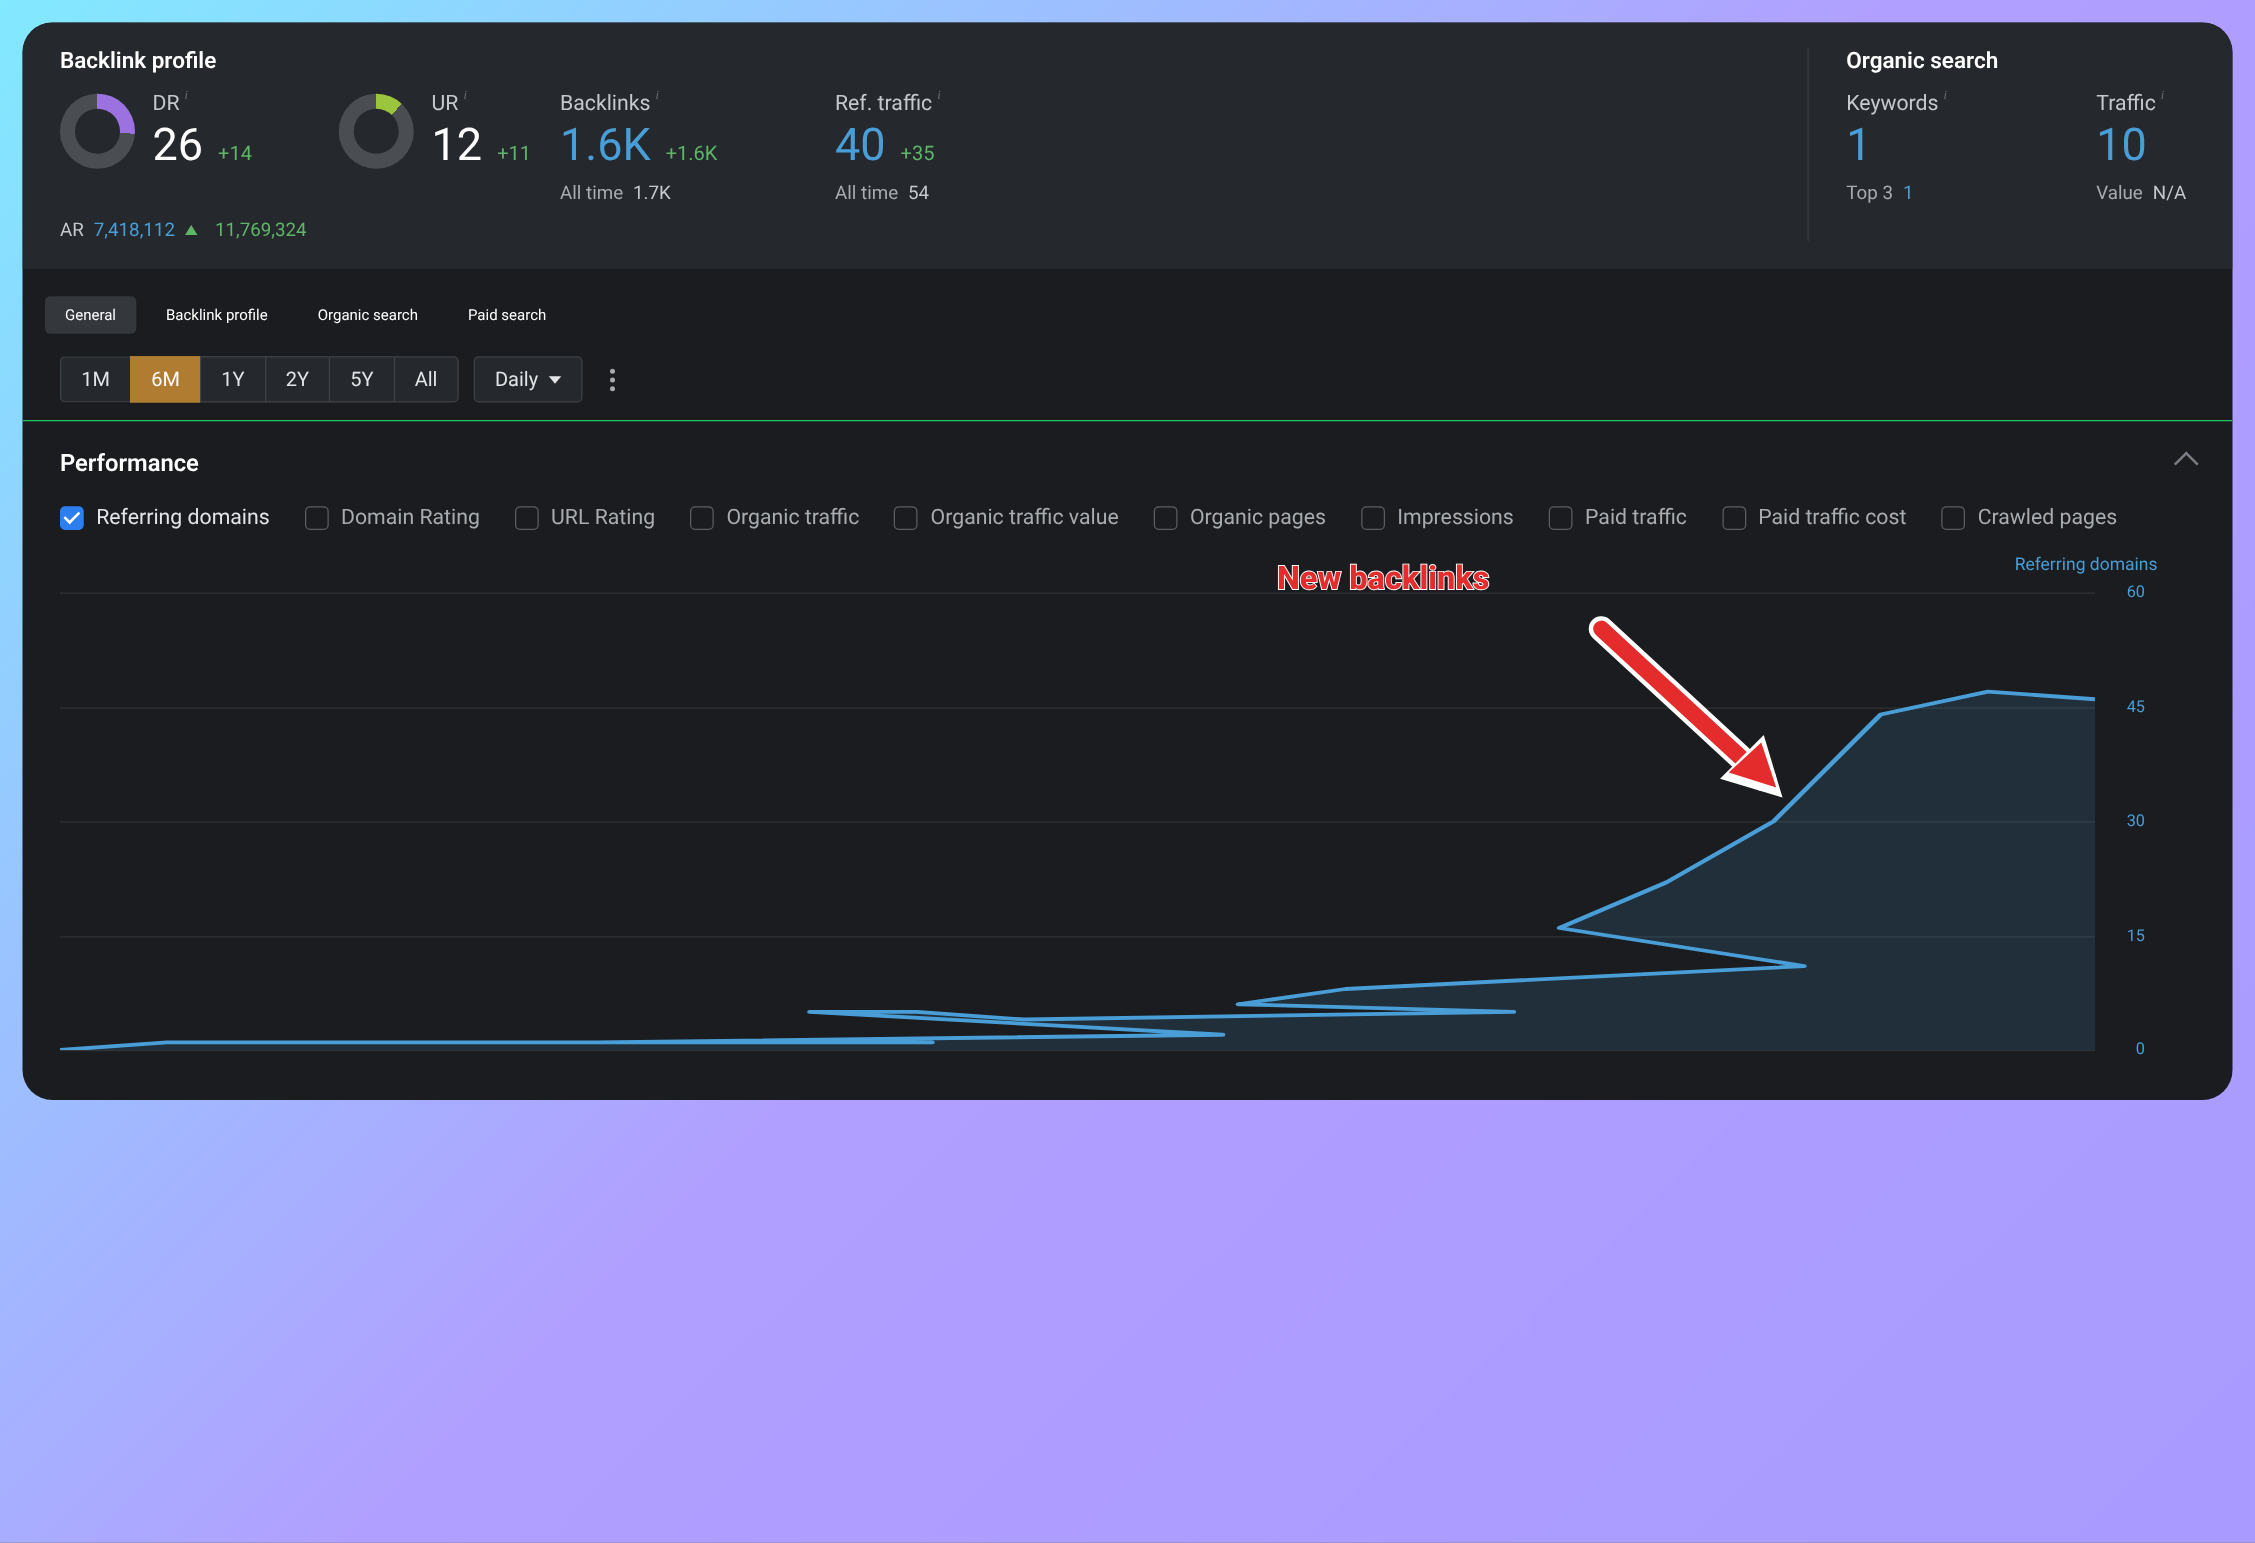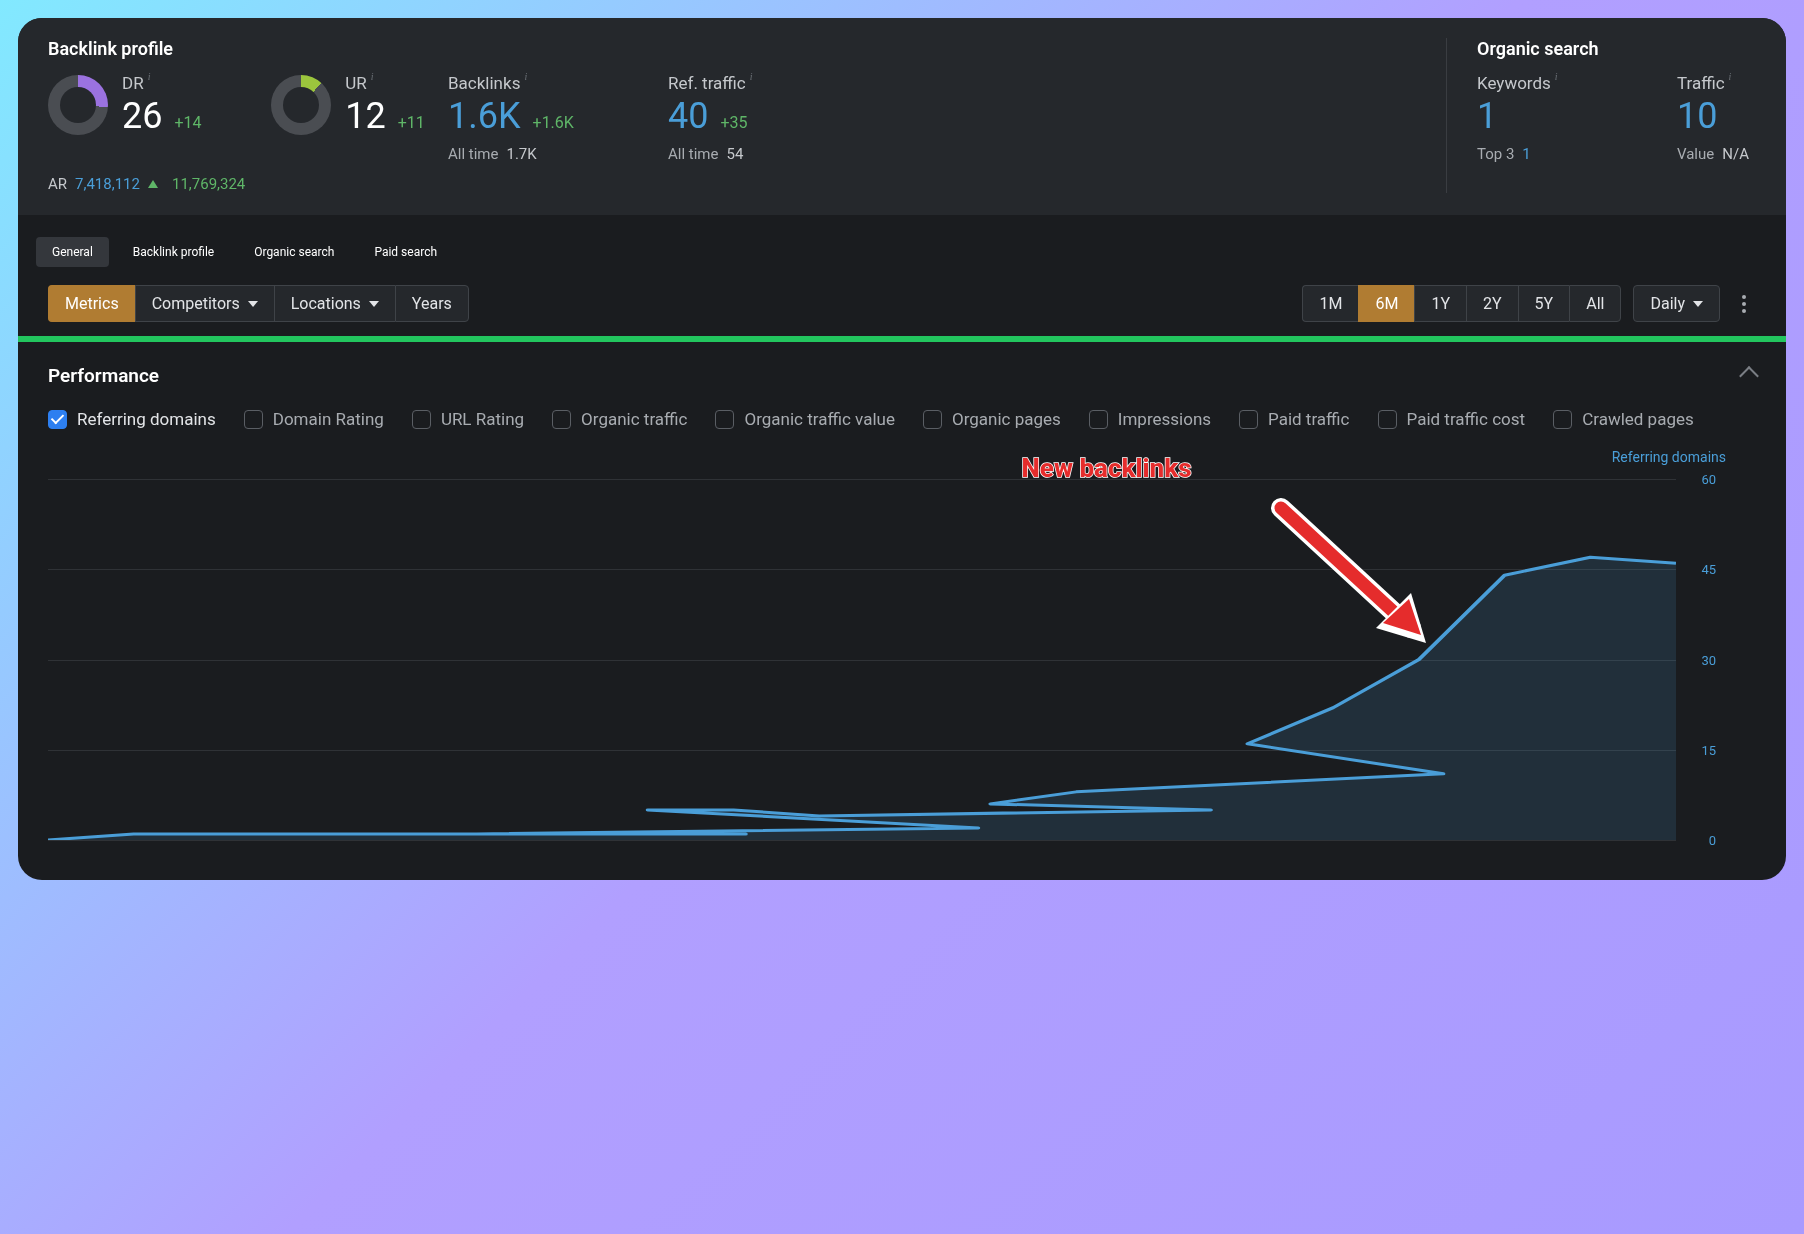--- a/index.html
+++ b/index.html
@@ -173,21 +173,21 @@
   .right-tools { display: flex; align-items: center; gap: 12px; }
   .more-dots {
     width: 24px; height: 24px;
     display: flex; flex-direction: column;
     justify-content: center; align-items: center;
     gap: 3px; cursor: pointer;
   }
   .more-dots span { width: 4px; height: 4px; background: #a8acb1; border-radius: 50%; }
 
   .perf {
-    border-top: 6px solid #22c55e;
+    border-top: 1px solid #22c55e;
     padding: 22px 30px 0 30px;
     flex: 1;
     display: flex;
     flex-direction: column;
   }
   .perf-header {
     display: flex;
     justify-content: space-between;
     align-items: center;
     margin-bottom: 22px;
@@ -408,36 +408,20 @@
   </div>
 
   <div class="tabs" id="tab-row">
       <div class="tab active">General</div>
       <div class="tab">Backlink profile</div>
       <div class="tab">Organic search</div>
       <div class="tab">Paid search</div>
     </div>
 
   <div class="toolbar">
-    <div class="btn-group" id="left-btns">
-        <div class="btn active">
-          <span>Metrics</span>
-        </div>
-        <div class="btn">
-          <span>Competitors</span>
-          <span class="caret-down"></span>
-        </div>
-        <div class="btn">
-          <span>Locations</span>
-          <span class="caret-down"></span>
-        </div>
-        <div class="btn">
-          <span>Years</span>
-        </div>
-      </div>
     <div class="right-tools">
       <div class="btn-group" id="range-btns">
           <div class="btn">1M</div>
           <div class="btn active">6M</div>
           <div class="btn">1Y</div>
           <div class="btn">2Y</div>
           <div class="btn">5Y</div>
           <div class="btn">All</div>
         </div>
       <div class="btn-group">

